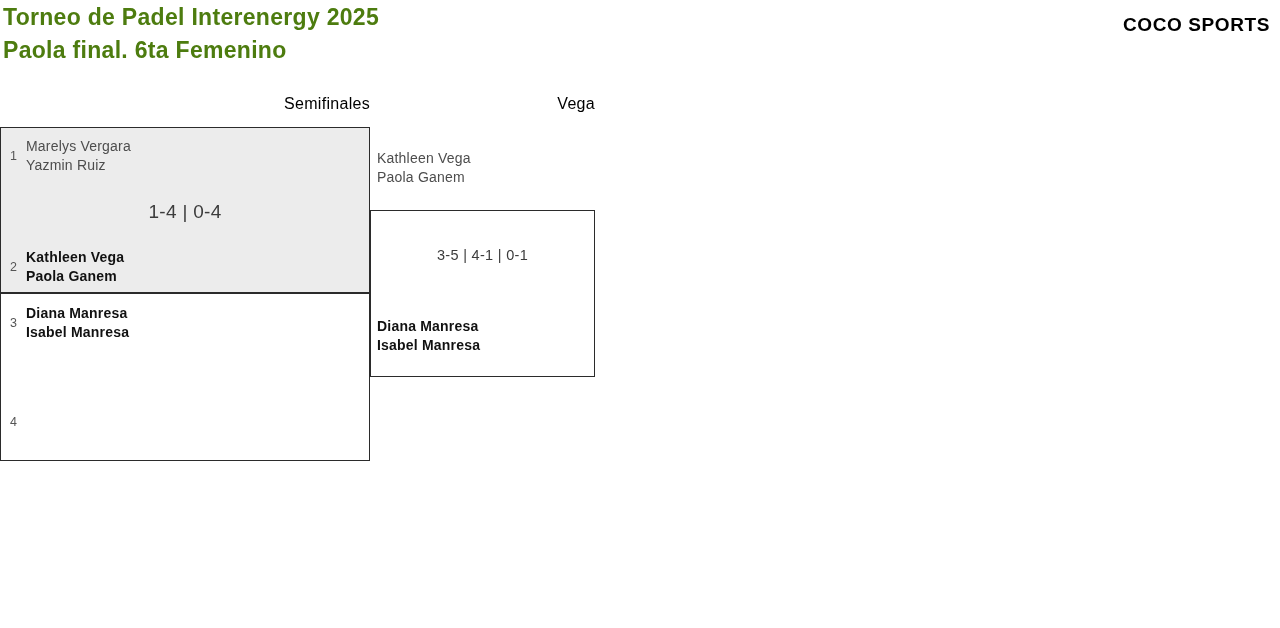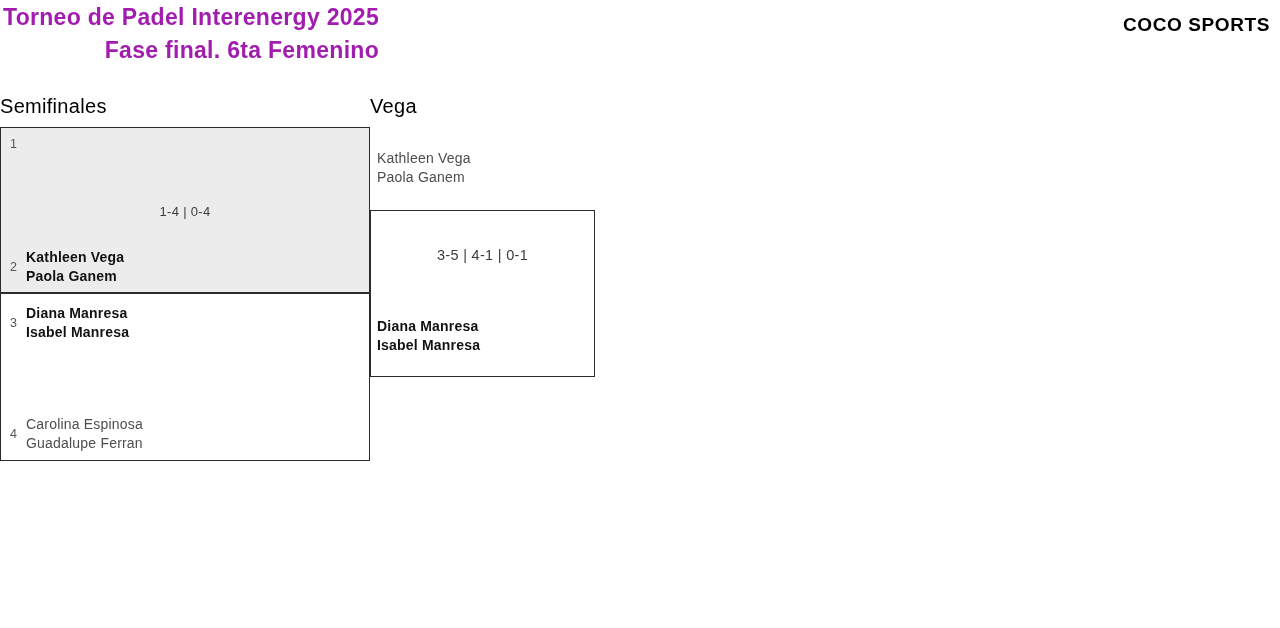--- a/index.html
+++ b/index.html
@@ -15,31 +15,31 @@
     position:relative;
     background:#ffffff;
     font-family:"Liberation Sans","DejaVu Sans",sans-serif;
     overflow:hidden;
     color:var(--text);
   }
   
   .page-title{
     position:absolute;left:3px;top:1px;
     font-size:23px;font-weight:700;line-height:33px;
-    letter-spacing:0.3px;color:#a21caf;text-align:right;
+    letter-spacing:0.3px;color:#4d7c0f;
   }
   .brand{
     position:absolute;right:10px;top:14px;
     font-size:19px;font-weight:600;letter-spacing:0.6px;color:#000;
   }
   
   .round-header{
     position:absolute;top:95px;
-    font-size:20px;font-weight:500;letter-spacing:0.3px;
-    text-align:left;color:#000;
+    font-size:16px;font-weight:500;letter-spacing:0.3px;
+    text-align:right;color:#000;
   }
   .round-header.semis{left:0;width:370px;}
   .round-header.final{left:370px;width:225px;}
   
   .match-box{
     position:absolute;left:0;width:370px;
     border:1px solid var(--border);
     background:#fff;
   }
   .match-box.alt{background:var(--box-alt-fill);}
@@ -57,21 +57,21 @@
   }
   .players{
     font-size:14px;line-height:19px;
     color:var(--muted-text);font-weight:400;
     letter-spacing:0.2px;
   }
   .team-row.winner .players{color:var(--text);font-weight:700;}
   .score{
     position:absolute;left:0;width:100%;
     text-align:center;
-    font-size:13px;line-height:20px;
+    font-size:19px;line-height:20px;
     color:var(--score-text);letter-spacing:0.3px;
   }
   
   .final-box{
     position:absolute;left:370px;top:210px;
     width:225px;height:167px;
     border:1px solid var(--border);
     background:transparent;
   }
   .final-team{
@@ -87,30 +87,34 @@
     text-align:center;
     font-size:14.5px;line-height:20px;
     color:var(--score-text);letter-spacing:0.3px;
   }
 </style>
 </head>
 <body>
 
 <div class="page-title">
   <div>Torneo de Padel Interenergy 2025</div>
-  <div>Fase final. 6ta Femenino</div>
+  <div>Paola final. 6ta Femenino</div>
 </div>
 <div class="brand">COCO SPORTS</div>
 
 <div class="round-header semis">Semifinales</div>
 <div class="round-header final">Vega</div>
 
 <div class="match-box alt sf1">
   <div class="team-row" style="top:9px;">
     <span class="seed">1</span>
+    <span class="players">
+      <span>Marelys Vergara</span><br>
+      <span>Yazmin Ruiz</span>
+    </span>
   </div>
   <div class="score" style="top:74px;">1-4 | 0-4</div>
   <div class="team-row winner" style="top:120px;">
     <span class="seed">2</span>
     <span class="players">
       <span>Kathleen Vega</span><br>
       <span>Paola Ganem</span>
     </span>
   </div>
 </div>
@@ -118,24 +122,20 @@
 <div class="match-box sf2">
   <div class="team-row winner" style="top:10px;">
     <span class="seed">3</span>
     <span class="players">
       <span>Diana Manresa</span><br>
       <span>Isabel Manresa</span>
     </span>
   </div>
   <div class="team-row" style="top:121px;">
     <span class="seed">4</span>
-    <span class="players">
-      <span>Carolina Espinosa</span><br>
-      <span>Guadalupe Ferran</span>
-    </span>
   </div>
 </div>
 
 <div>
   <div class="final-team top">
     <span>Kathleen Vega</span><br>
     <span>Paola Ganem</span>
   </div>
   <div class="final-box"></div>
   <div class="final-score">3-5 | 4-1 | 0-1</div>

